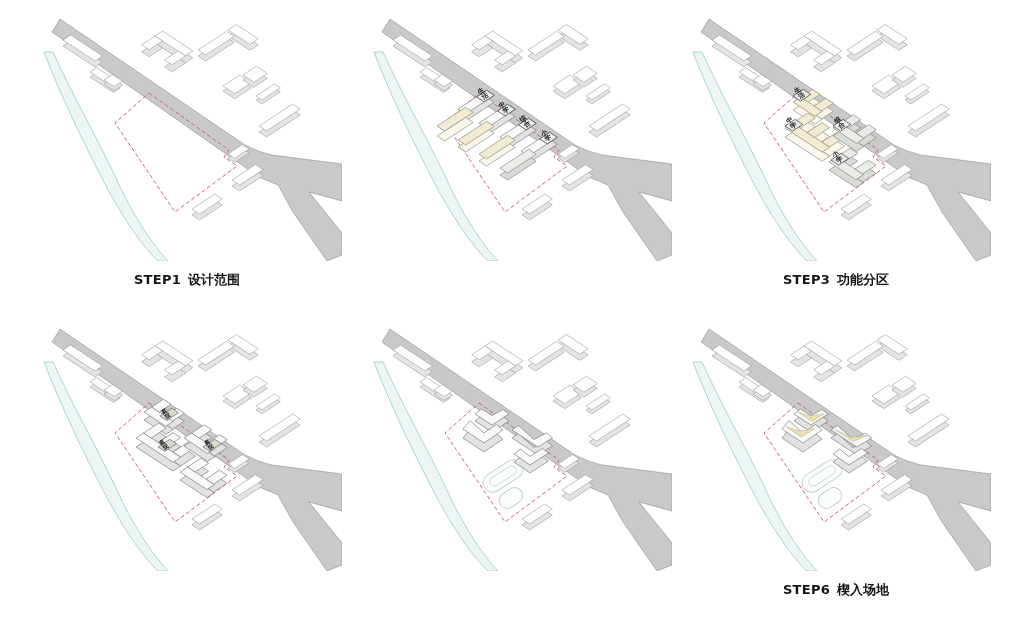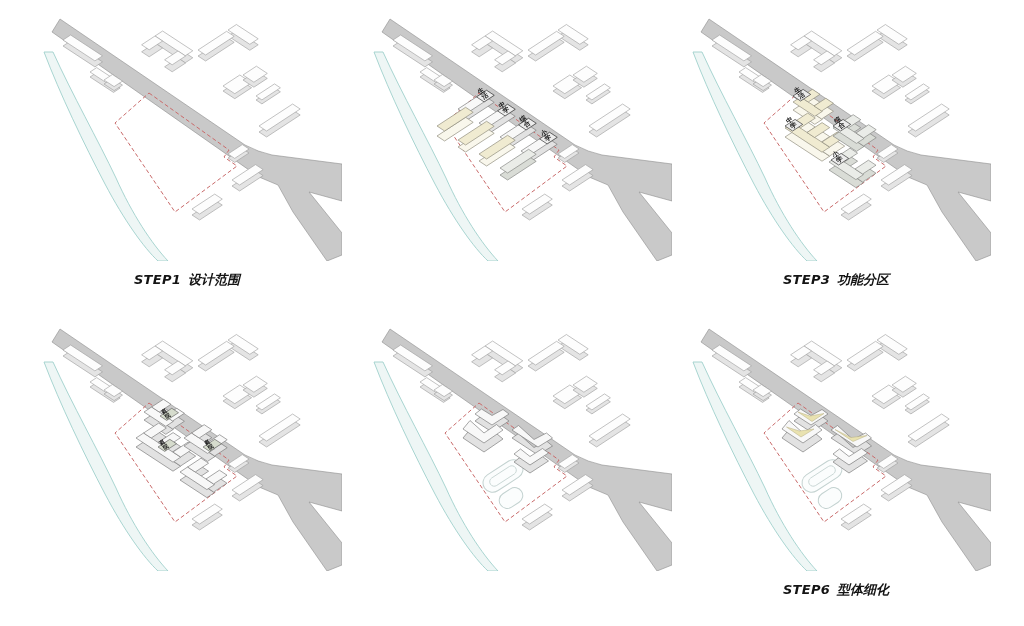--- a/index.html
+++ b/index.html
@@ -2,21 +2,21 @@
 <html><head>
 <meta charset="utf-8">
 <style>
   html,body{margin:0;padding:0;}
   body{
     width:1024px;height:626px;position:relative;overflow:hidden;
     background:#ffffff;
     font-family:"DejaVu Sans","Liberation Sans",sans-serif;
   }
   .panel{position:absolute;width:310px;}
-  .caption{margin-top:6px;text-align:center;font-size:13px;color:#141414;white-space:nowrap;font-style:italic;}
+  .caption{margin-top:6px;text-align:center;font-size:13px;color:#141414;white-space:nowrap;}
   .caption .code{font-weight:800;letter-spacing:.3px;}
   .caption .t{font-weight:600;margin-left:7px;}
 
   
   .rd{fill:#c9c9c9;stroke:#8d8d8d;stroke-width:.6;}
   .rv{fill:#eef6f5;stroke:#9fd0cc;stroke-width:.9;}
   .bound{fill:none;stroke:#c96a6a;stroke-width:1;stroke-dasharray:4 2.5;}
   .ctx-t{fill:#fdfdfd;stroke:#9a9a9a;stroke-width:.6;stroke-linejoin:round;}
   .ctx-s{fill:#e4e4e4;stroke:#9a9a9a;stroke-width:.6;stroke-linejoin:round;}
   
@@ -259,15 +259,15 @@
   <svg viewBox="0 0 310 245" width="310" height="245">
     <use href="#bm"></use>
     <use href="#ov5core"></use>
     <g>
       <path class="wedge" d="M117 86L131 95.5L143 87.5L129 90Z"></path>
       <path class="wedge" d="M105.5 101L120 111L133 103L118.5 105Z"></path>
       <path class="wedge" d="M154 103.5L172 115.5L186 109.5L170 111.5Z"></path>
     </g>
   </svg>
   <div class="caption">
-    <span class="code">STEP6</span><span class="t">型体细化</span>
+    <span class="code">STEP6</span><span class="t">楔入场地</span>
   </div>
 </div>
 
 </body></html>

